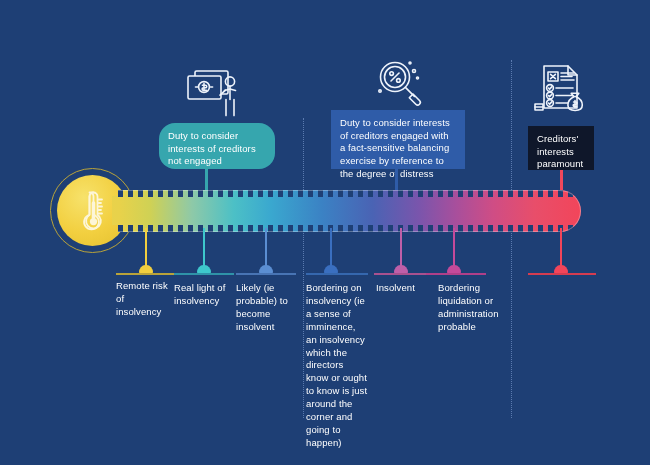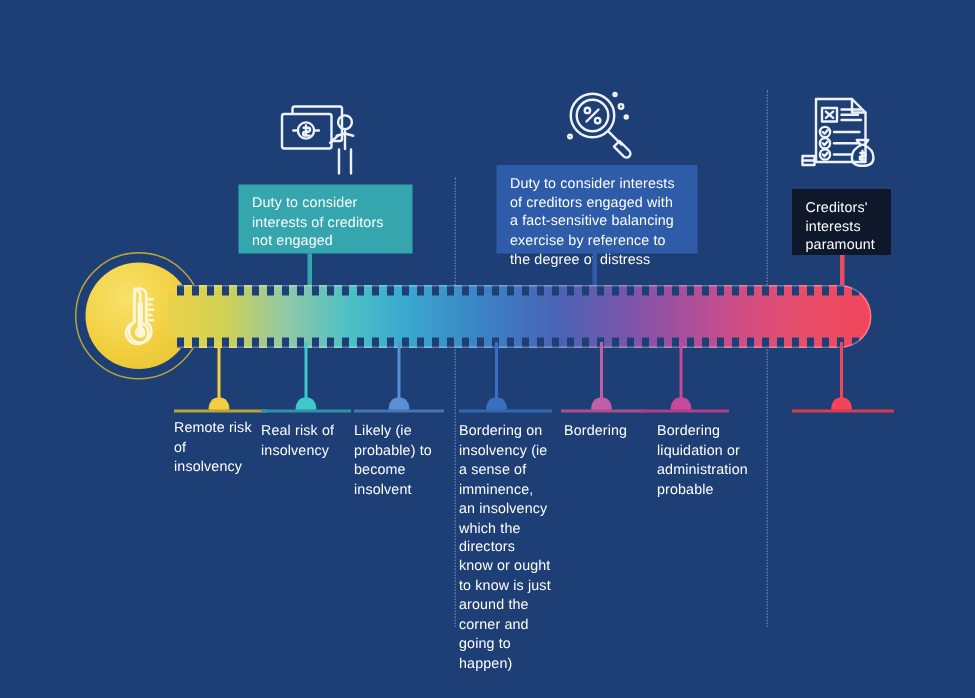--- a/index.html
+++ b/index.html
@@ -194,21 +194,21 @@
       <path d="M17.5 41l1.1 1.2 2.1-2.3"></path>
       <path d="M25 41h12"></path>
       <path d="M42.5 34.5l-2.3-3.2h7.6l-2.3 3.2"></path>
       <path d="M43.5 34.5c-4.2 1.8-6.6 5-6.6 8.6 0 3.6 2.9 5.4 7.2 5.4s7.2-1.8 7.2-5.4c0-3.6-2.4-6.8-6.6-8.6z"></path>
       <path d="M44 38.5v7M42.6 40h2.3a1.1 1.1 0 010 2.2h-1.6a1.1 1.1 0 000 2.2h2.3"></path>
       <path d="M4 42h8v6H4z"></path>
       <path d="M4 45h8"></path>
     </svg>
   </div>
 
-  <div class="callout callout-teal" style="left:159px; top:123px; width:116px; height:46px;">
+  <div class="callout callout-teal" style="left:159px; top:123px; width:116px; height:46px;border-radius:16px;">
     <span>Duty to consider interests of creditors not engaged</span>
   </div>
   <div class="callout-stem stem-teal" style="left:205px; top:169px; height:21px;"></div>
 
   <div class="callout callout-blue" style="left:331px; top:110px; width:134px; height:59px;">
     <span>Duty to consider interests of creditors engaged with a fact-sensitive balancing exercise by reference to the degree of distress</span>
   </div>
   <div class="callout-stem stem-blue" style="left:395px; top:169px; height:21px;"></div>
 
   <div class="callout callout-red" style="left:528px; top:126px; width:66px; height:44px;">
@@ -258,24 +258,24 @@
   <div class="stem" style="left:453px; top:228px; height:40px; background:#c44a9a;"></div>
   <div class="lamp" style="left:446.5px; top:265px; background:#c44a9a;"></div>
   <div class="baseline" style="left:426px; top:273px; width:60px; background:#b03f89;"></div>
 
   <div class="stem" style="left:560px; top:228px; height:40px; background:#f2455a;"></div>
   <div class="lamp" style="left:553.5px; top:265px; background:#f2455a;"></div>
   <div class="baseline" style="left:528px; top:273px; width:68px; background:#d63c50;"></div>
 
   <div class="blabel" style="left:116px; top:280px; width:56px;">Remote risk of insolvency</div>
 
-  <div class="blabel" style="left:174px; top:282px; width:58px;">Real risk of insolvency</div>
+  <div class="blabel" style="left:174px; top:282px; width:58px;">Real light of insolvency</div>
 
   <div class="blabel" style="left:236px; top:282px; width:58px;">Likely (ie probable) to become insolvent</div>
 
   <div class="blabel" style="left:306px; top:282px; width:62px;">Bordering on insolvency (ie a sense of imminence, an insolvency which the directors know or ought to know is just around the corner and going to happen)</div>
 
-  <div class="blabel" style="left:376px; top:282px; width:56px;">Bordering</div>
+  <div class="blabel" style="left:376px; top:282px; width:56px;">Insolvent</div>
 
   <div class="blabel" style="left:438px; top:282px; width:66px;">Bordering liquidation or administration probable</div>
 
 
 </div>
 
 </body></html>

